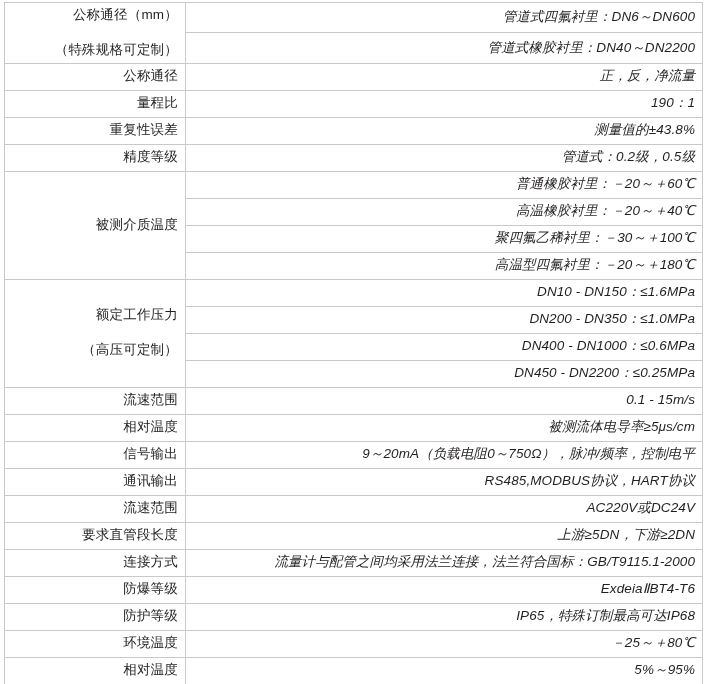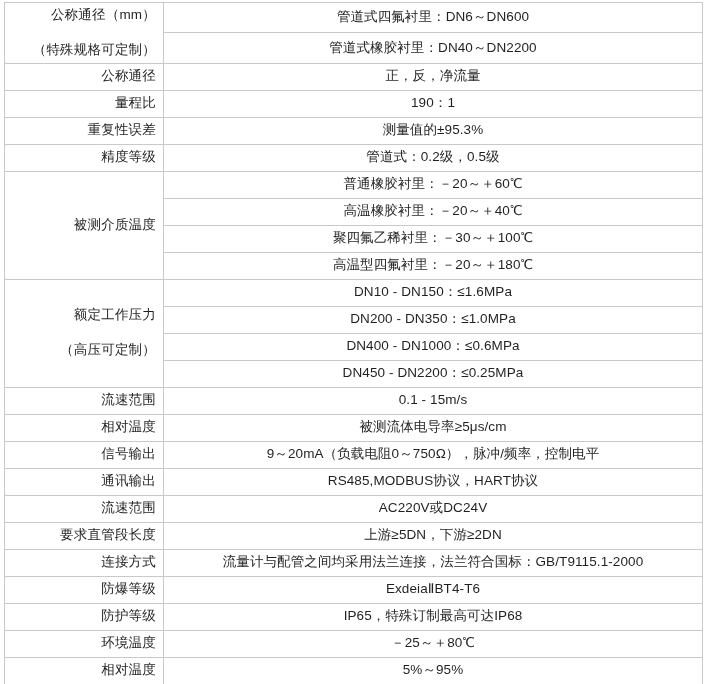--- a/index.html
+++ b/index.html
@@ -25,33 +25,34 @@
   table.spec td {
     border: 1px solid #c9c9c9;
     font-size: 13.5px;
     line-height: 1.25;
     padding: 4px 7px;
     vertical-align: middle;
     height: 27px;
     box-sizing: border-box;
   }
   td.label {
-    width: 159px;
+    width: 181px;
     text-align: right;
     padding-right: 9px;
     white-space: nowrap;
     letter-spacing: 0.2px;
   }
   td.label.multi {
     text-align: right;
     white-space: normal;
   }
   td.value {
-    text-align: center;
+    text-align: right;
     letter-spacing: 0.1px;
+    font-style: italic;
   }
   .label-stack {
     display: block;
     text-align: right;
   }
   .label-stack span {
     display: block;
     white-space: nowrap;
   }
   .label-stack span + span {
@@ -83,21 +84,21 @@
         <td class="value">正，反，净流量</td>
       </tr>
 
       <tr>
         <td class="label">量程比</td>
         <td class="value">190：1</td>
       </tr>
 
       <tr>
         <td class="label">重复性误差</td>
-        <td class="value">测量值的±95.3%</td>
+        <td class="value">测量值的±43.8%</td>
       </tr>
 
       <tr>
         <td class="label">精度等级</td>
         <td class="value">管道式：0.2级，0.5级</td>
       </tr>
 
       <tr>
         <td class="label" rowspan="4">被测介质温度</td>
         <td class="value">普通橡胶衬里：－20～＋60℃</td>

